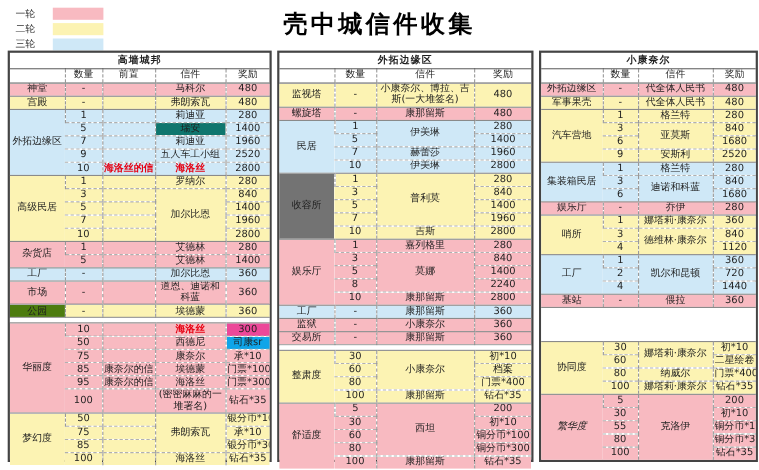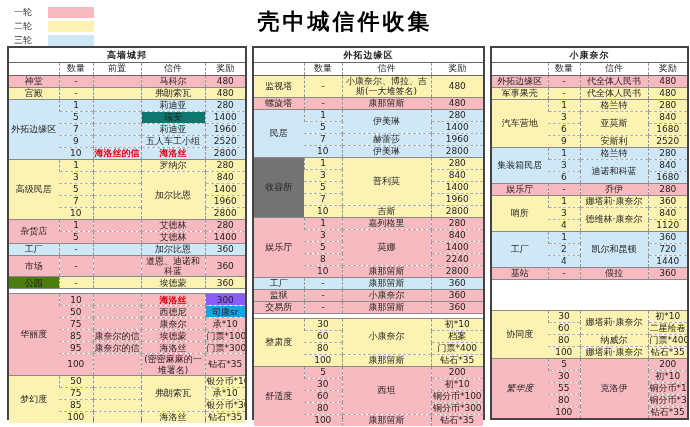--- a/index.html
+++ b/index.html
@@ -194,21 +194,21 @@
           <col style="width: 48px;">
           <col style="width: 64px;">
           <col style="width: 40px;">
         </colgroup>
         <tbody>
           <tr class="first">
             <td class="loc" rowspan="6" style="background: rgb(248, 186, 193);">华丽度</td>
             <td class="qty" style="background: rgb(248, 186, 193);">10</td>
             <td class="pre" style="background: rgb(248, 186, 193);"></td>
             <td class="letter red" style="background: rgb(248, 186, 193);">海洛丝</td>
-            <td class="reward" style="background: #8b5cf6;">300</td>
+            <td class="reward" style="background: #ec4899;">300</td>
           </tr>
           <tr>
             <td class="qty" style="background: rgb(248, 186, 193);">50</td>
             <td class="pre" style="background: rgb(248, 186, 193);"></td>
             <td class="letter" style="background: rgb(248, 186, 193);">西德尼</td>
             <td class="reward" style="background: #0ea5e9;">司康sr</td>
           </tr>
           <tr>
             <td class="qty" style="background: rgb(248, 186, 193);">75</td>
             <td class="pre" style="background: rgb(248, 186, 193);"></td>

